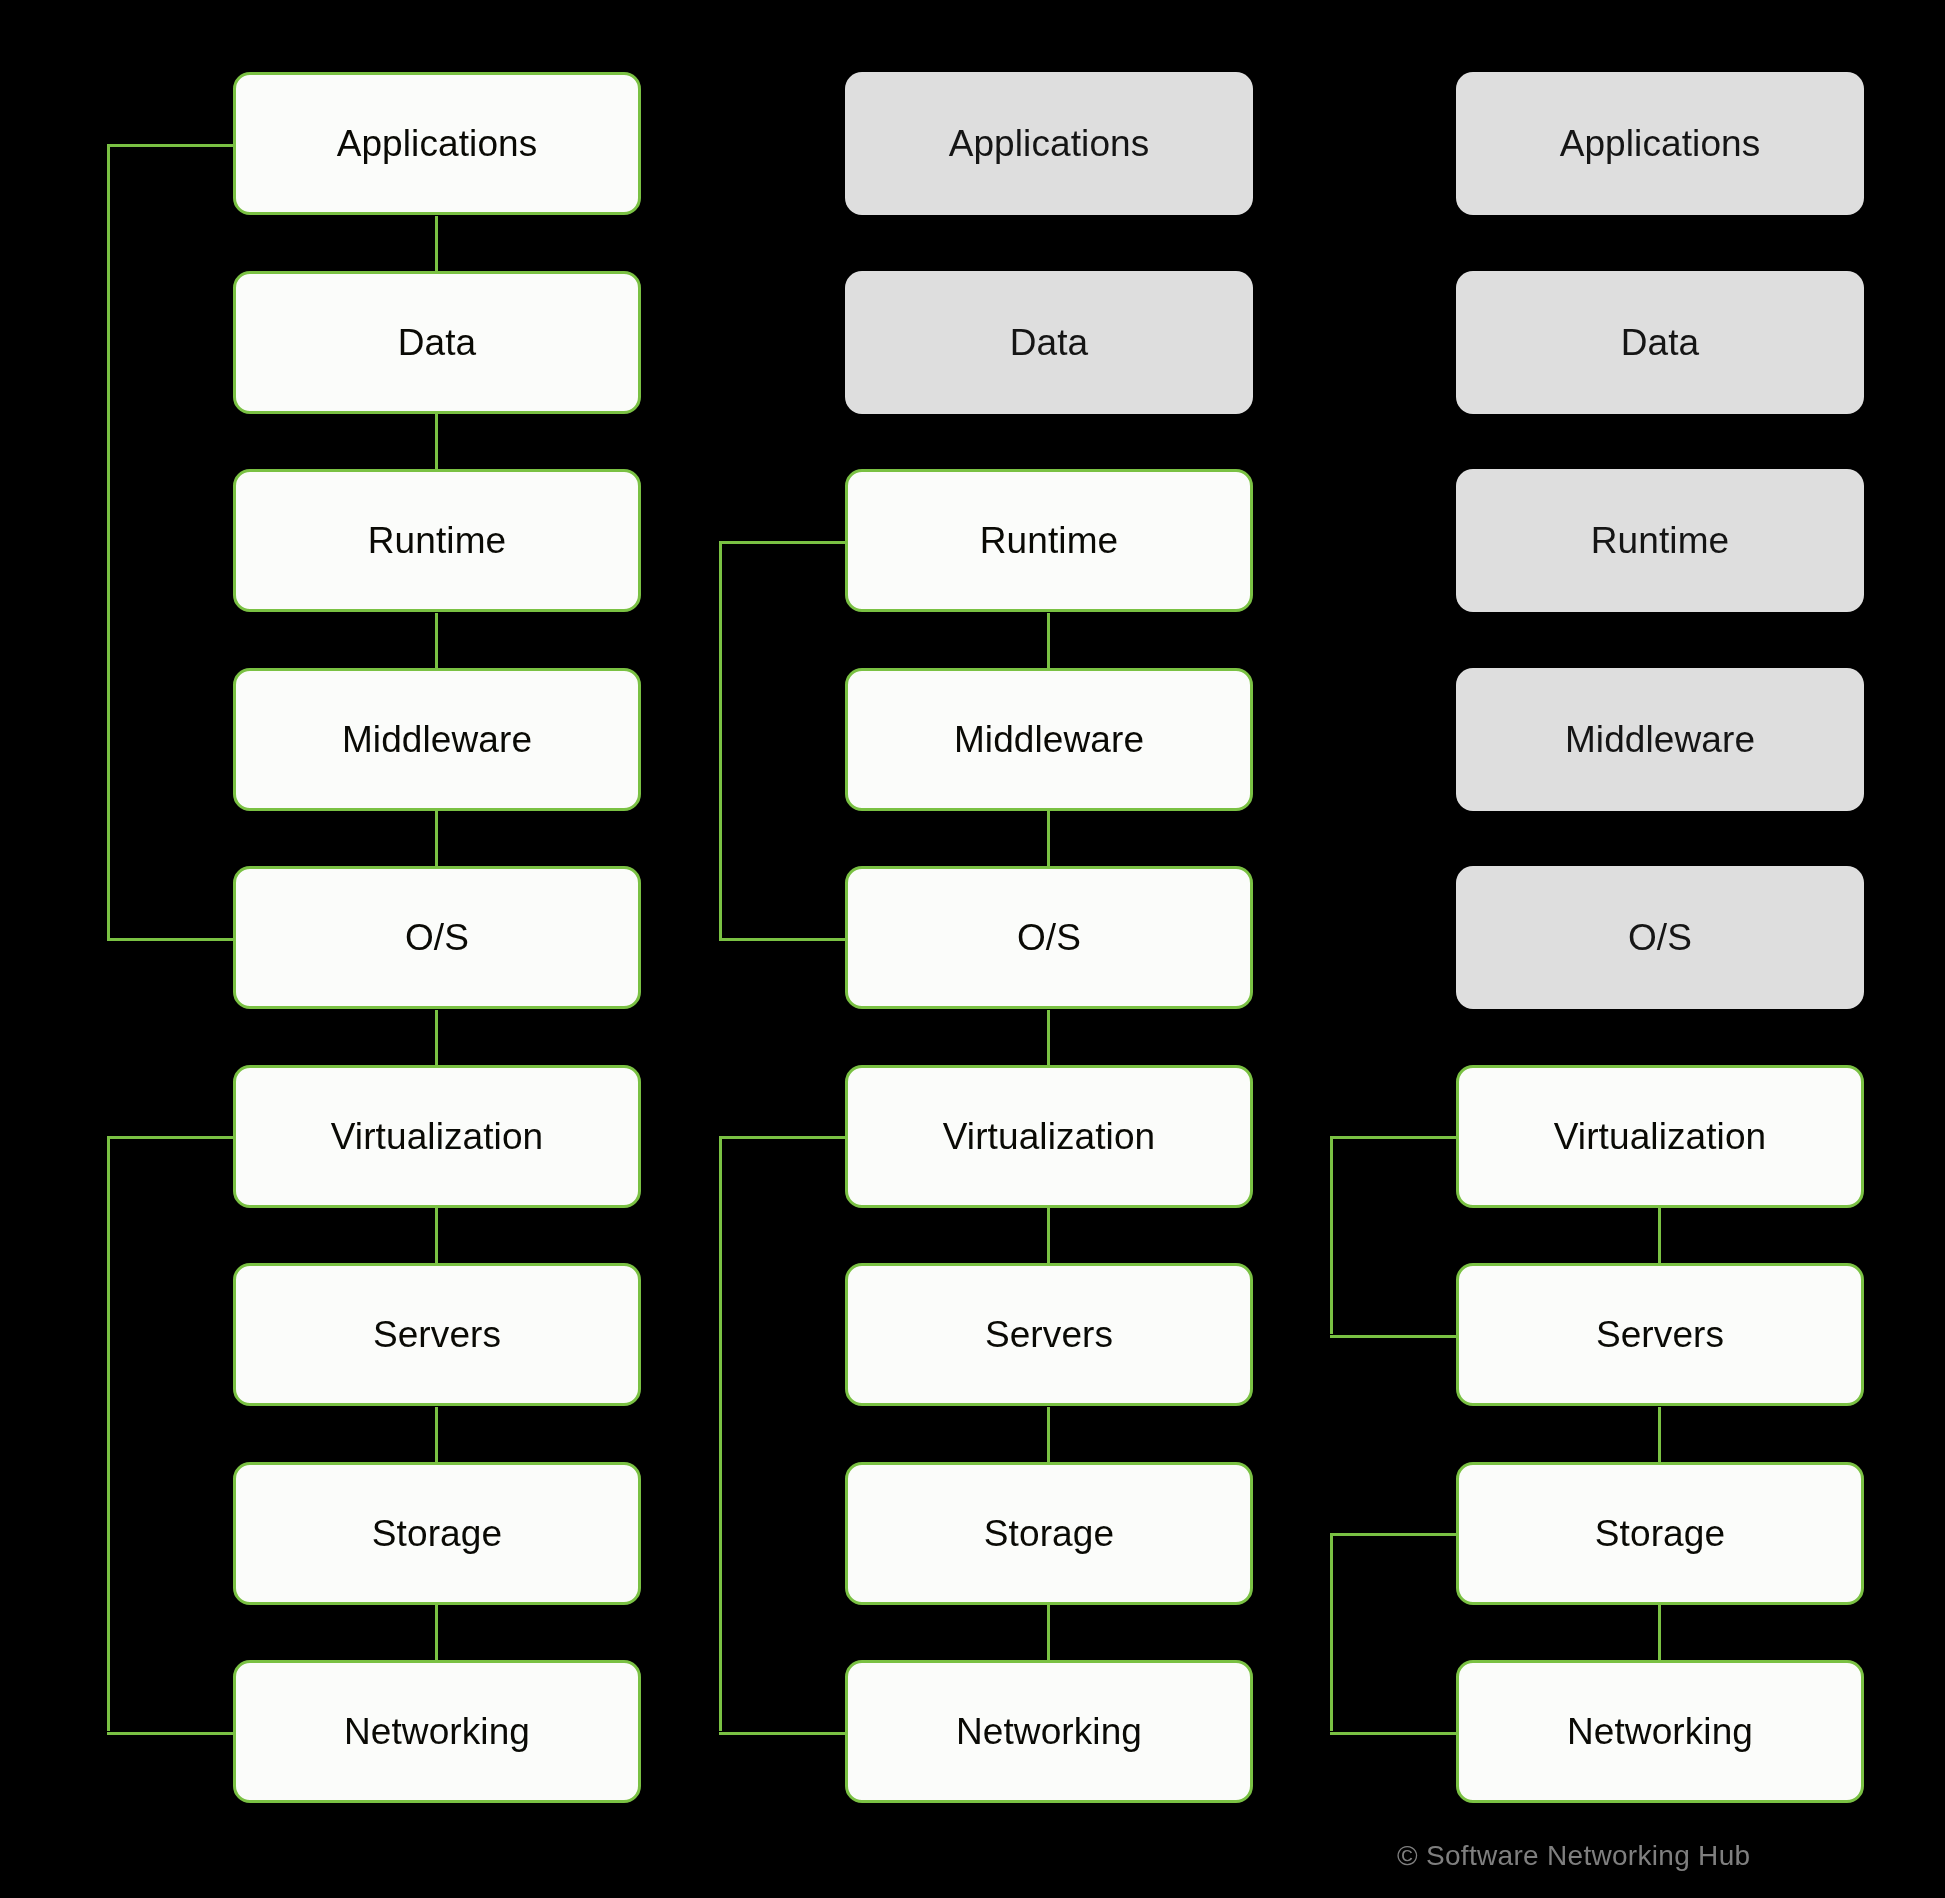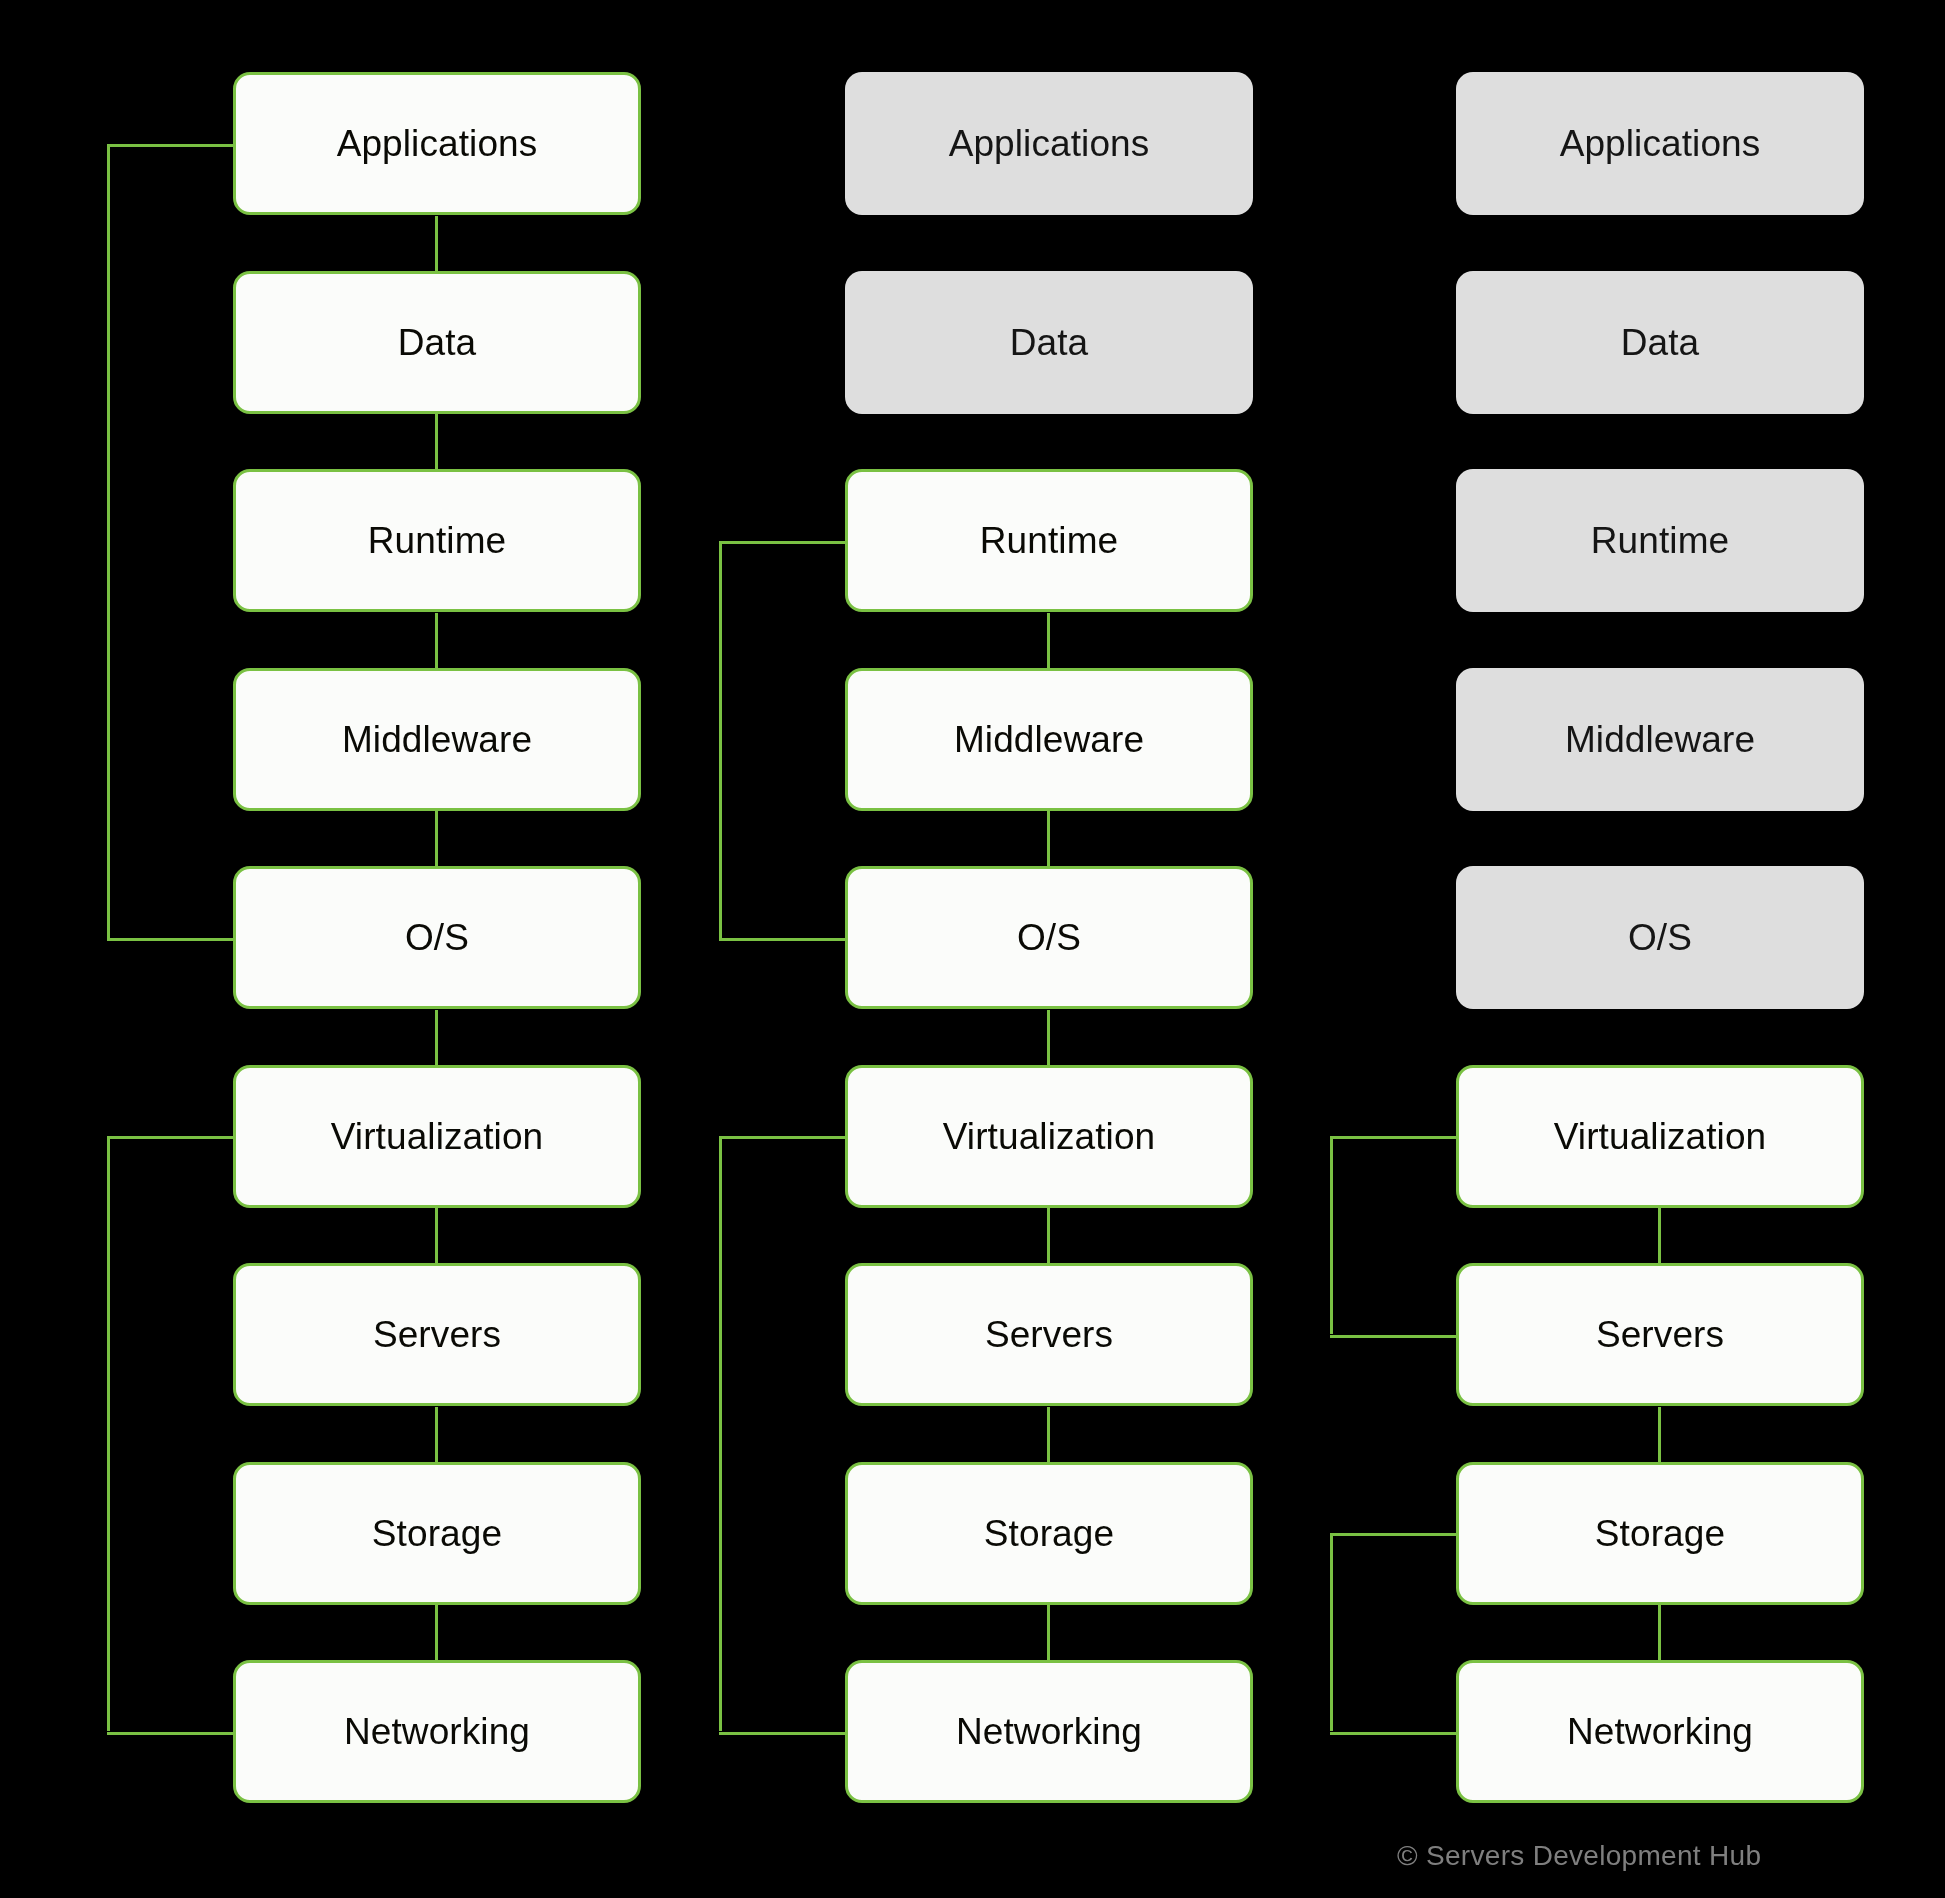--- a/index.html
+++ b/index.html
@@ -157,14 +157,14 @@
       <div class="layer-box managed" style="top: 1660px; width: 408px; height: 143px;">Networking</div>
       <div class="bracket-spine" style="left: -126px; top: 1136px; height: 198px;"></div>
       <div class="bracket-arm" style="left: -126px; top: 1136px; width: 126px;"></div>
       <div class="bracket-arm" style="left: -126px; top: 1335px; width: 126px;"></div>
       <div class="bracket-spine" style="left: -126px; top: 1533px; height: 198px;"></div>
       <div class="bracket-arm" style="left: -126px; top: 1533px; width: 126px;"></div>
       <div class="bracket-arm" style="left: -126px; top: 1732px; width: 126px;"></div>
     </div>
   </div>
 
-<div id="footer">© Servers Development Hub</div>
+<div id="footer">© Software Networking Hub</div>
 
 
 </body></html>

